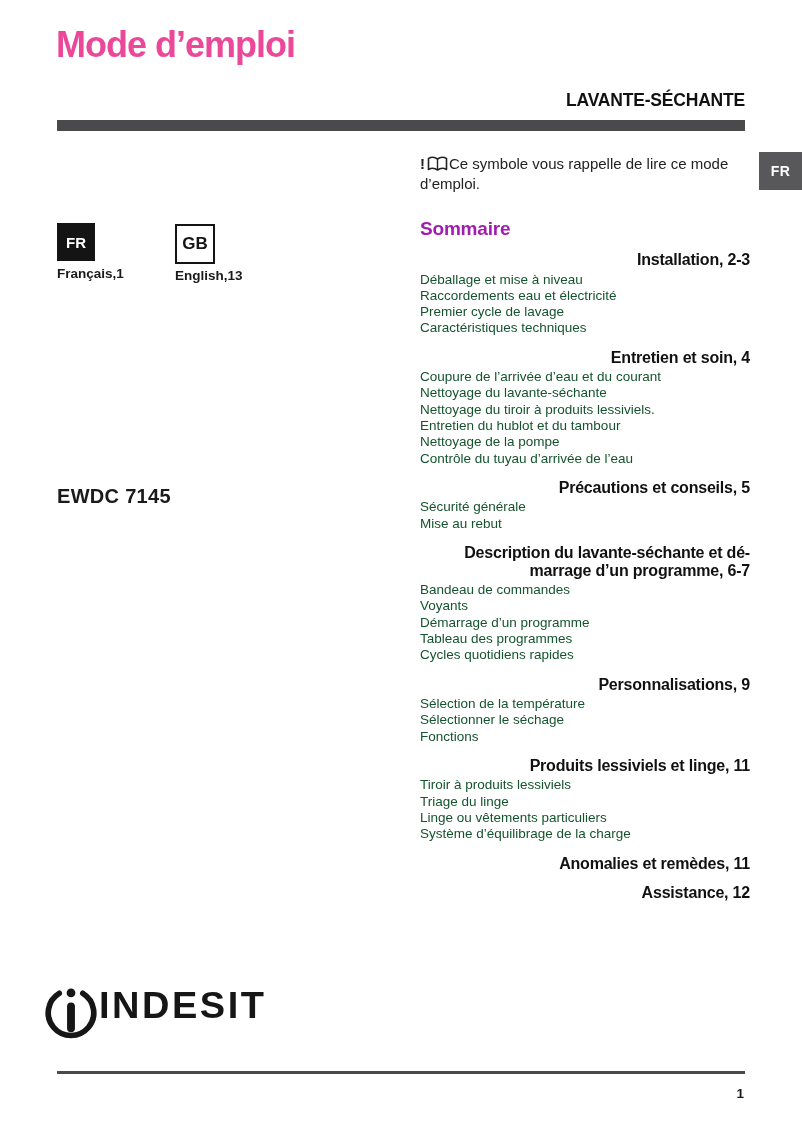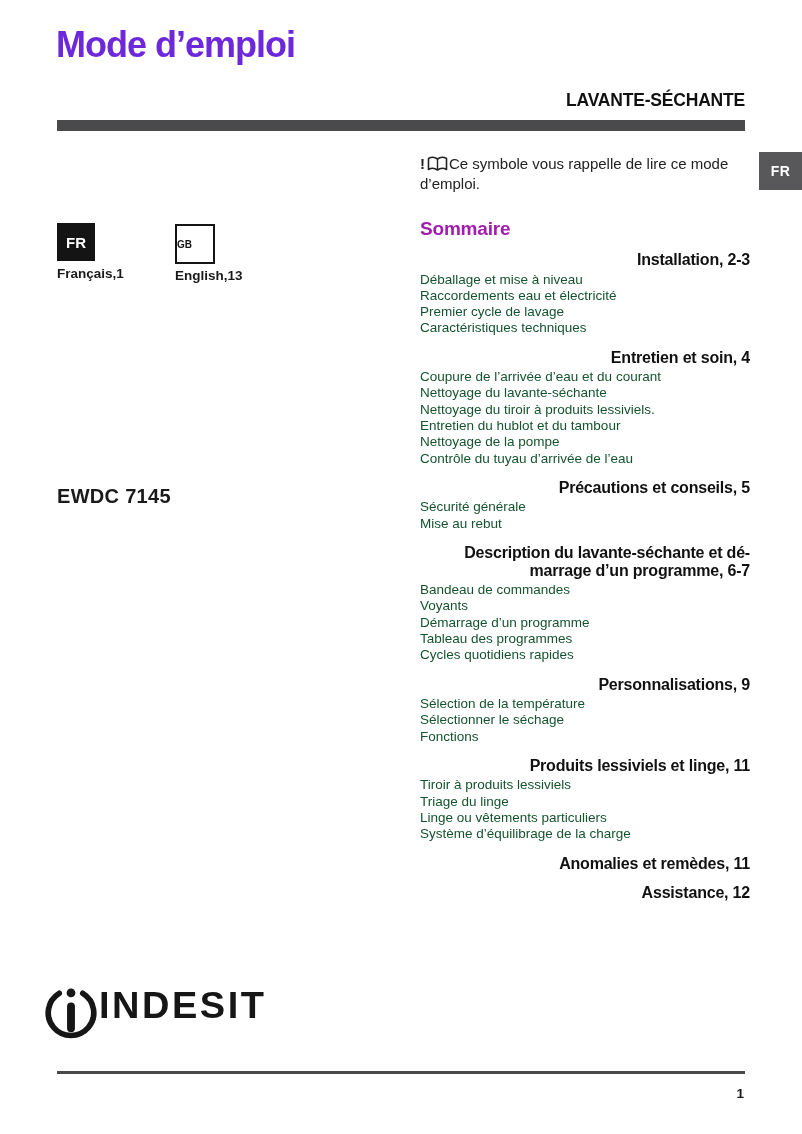--- a/index.html
+++ b/index.html
@@ -9,21 +9,21 @@
     margin: 0 auto;
     background: #ffffff;
     font-family: "Liberation Sans", sans-serif;
     color: #1a1a1a;
     overflow: hidden;
   }
   
   .doc-title {
     position: absolute; left: 56px; top: 24px;
     font-size: 36px; font-weight: 700; letter-spacing: -1px;
-    margin: 0; color: #6d28d9;
+    margin: 0; color: #ec4899;
   }
   .doc-subtitle {
     position: absolute; right: 57px; top: 90px;
     font-size: 17.5px; font-weight: 700; letter-spacing: -0.2px;
     margin: 0; color: #111;
   }
   .top-bar {
     position: absolute; left: 57px; top: 120px;
     width: 688px; height: 11px; background: #4a4a4c;
   }
@@ -42,22 +42,22 @@
     display: flex; align-items: center; justify-content: center;
   }
   .lang-label-fr {
     position: absolute; left: 57px; top: 266px;
     font-size: 13.5px; font-weight: 700;
   }
   .lang-box-gb {
     position: absolute; left: 175px; top: 224px;
     width: 36px; height: 36px; background: #fff;
     border: 2px solid #141414; box-sizing: content-box;
-    color: #141414; font-weight: 700; font-size: 10px;
-    display: flex; align-items: center; justify-content: flex-start;
+    color: #141414; font-weight: 700; font-size: 17px;
+    display: flex; align-items: center; justify-content: center;
   }
   .lang-label-gb {
     position: absolute; left: 175px; top: 268px;
     font-size: 13.5px; font-weight: 700;
   }
   .model {
     position: absolute; left: 57px; top: 485px;
     font-size: 20px; font-weight: 700; letter-spacing: 0.3px;
   }
   .logo {

